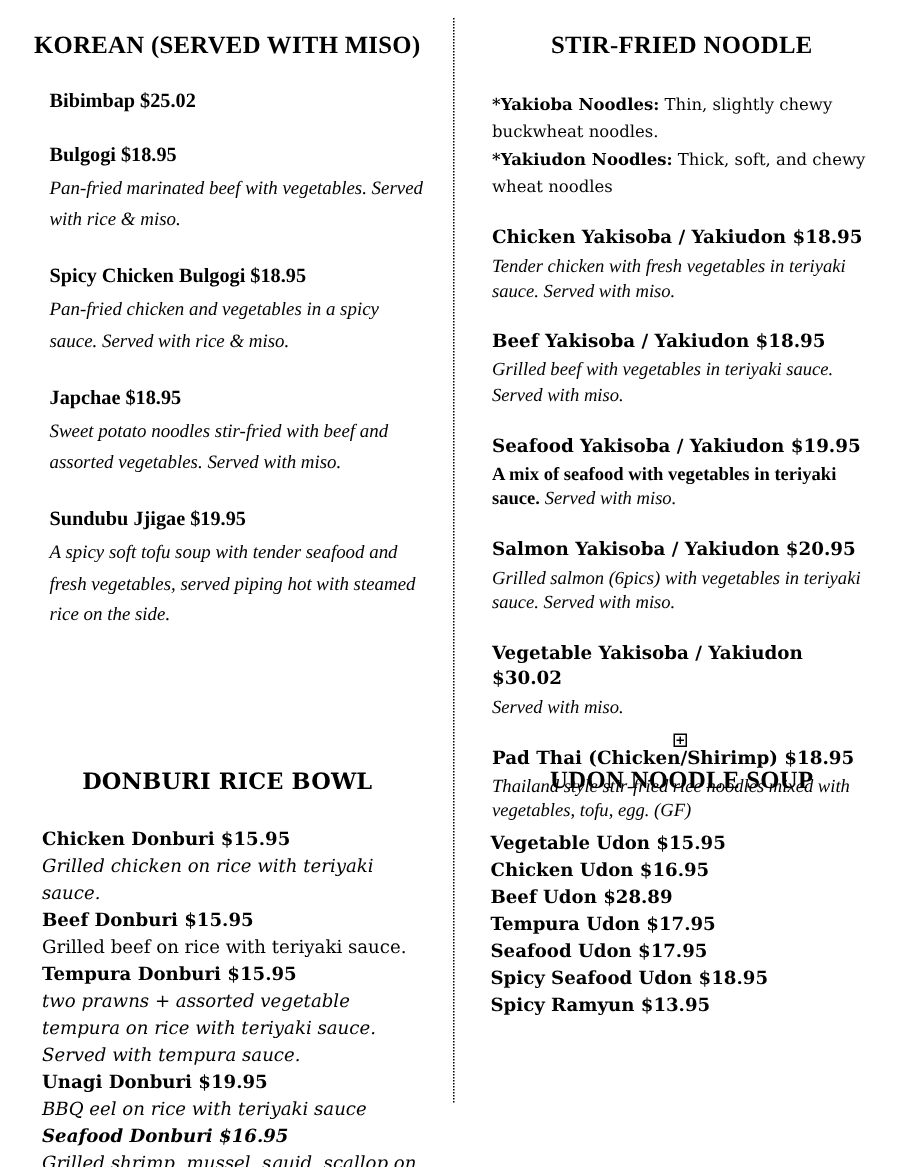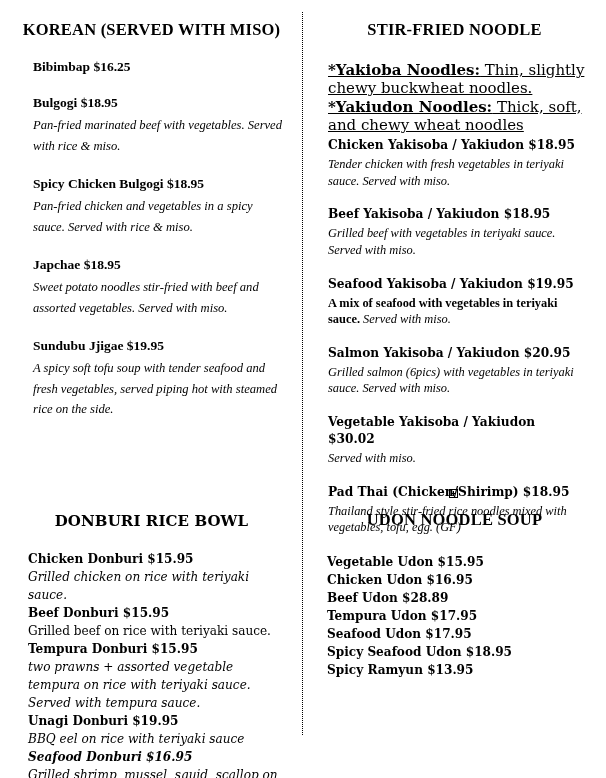--- a/index.html
+++ b/index.html
@@ -114,24 +114,23 @@
   
   .stir-head { position: absolute; left: 0; top: 20px; width: 303px; }
   .stir-wrap {
     position: absolute;
     left: 25px;
     top: 61px;
     width: 258px;
   }
   .noodle-note {
     font-family: "DejaVu Serif", "Liberation Serif", serif;
-    font-size: 15px;
+    font-size: 11px;
     line-height: 18.3px;
-    margin: 0 0 3px 0;
-    text-decoration: underline;
+    margin: 0 0 16px 0;
   }
   .noodle-note b { font-weight: bold; }
 
   .stir-wrap .item { margin-bottom: 17px; }
   .stir-wrap .item:last-child { margin-bottom: 0; }
   .stir-wrap .item-name {
     font-family: "DejaVu Serif", "Liberation Serif", serif;
     font-size: 12.2px;
     line-height: 17px;
     margin-bottom: 2px;
@@ -182,21 +181,21 @@
 
 <div class="page">
 
   <div class="col col-left">
 
     <div class="sec-head head-serif korean-head">KOREAN (SERVED WITH MISO)</div>
 
     <div class="korean-wrap">
 
       <div class="item">
-        <div class="item-name">Bibimbap $16.25</div>
+        <div class="item-name">Bibimbap $25.02</div>
       </div>
 
       <div class="item">
         <div class="item-name">Bulgogi $18.95</div>
         <div class="item-desc">Pan-fried marinated beef with vegetables. Served with rice &amp; miso.</div>
       </div>
 
       <div class="item">
         <div class="item-name">Spicy Chicken Bulgogi $18.95</div>
         <div class="item-desc">Pan-fried chicken and vegetables in a spicy sauce. Served with rice &amp; miso.</div>

